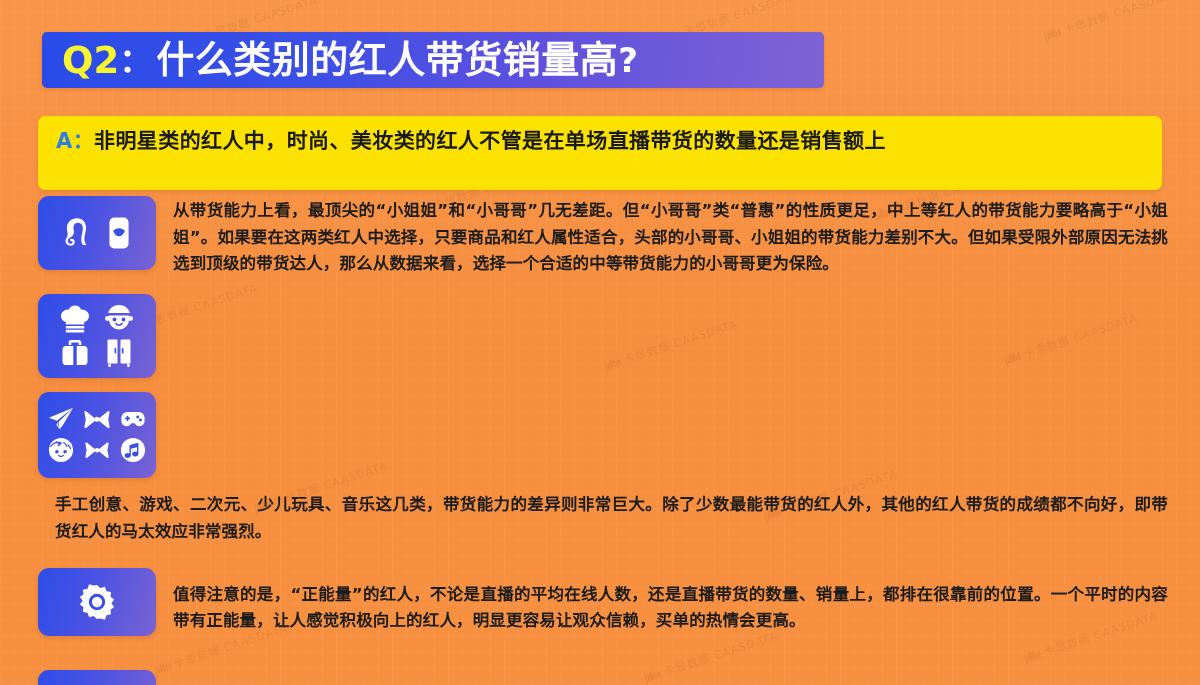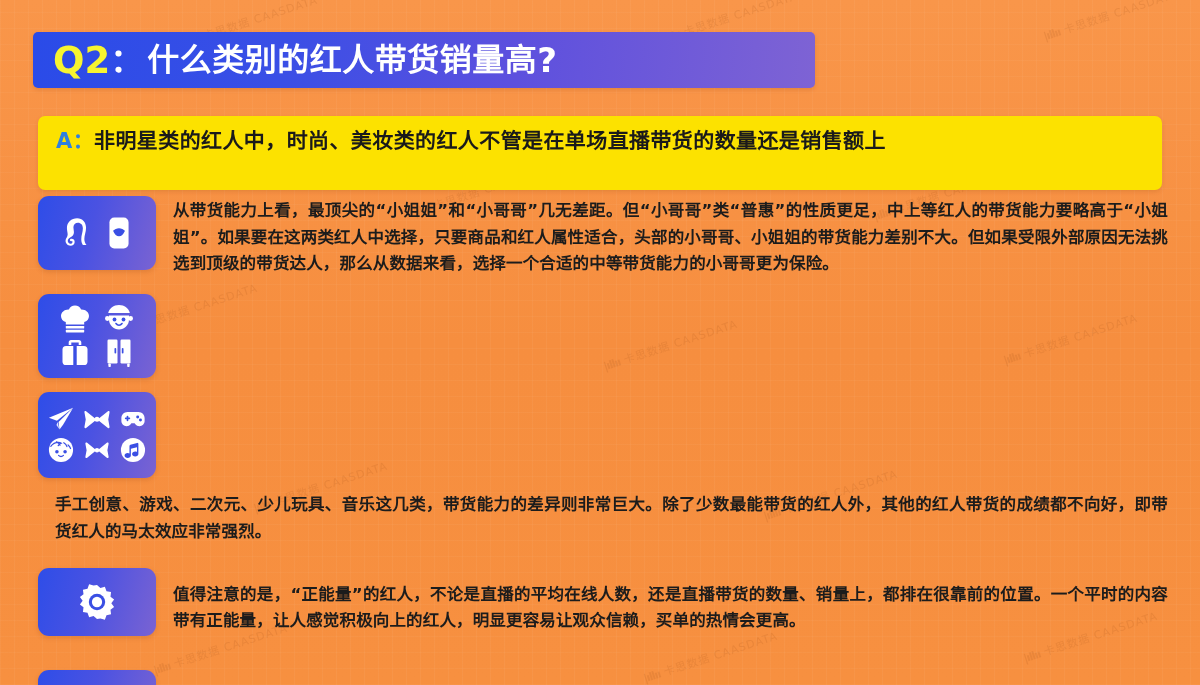--- a/index.html
+++ b/index.html
@@ -37,21 +37,21 @@
     font-family: "DejaVu Sans", "Liberation Sans", sans-serif;
   }
   .wm .bars {
     letter-spacing: -1px;
     font-weight: bold;
   }
 
   
   .title-bar {
     position: absolute;
-    left: 33px;
+    left: 42px;
     top: 32px;
     width: 782px;
     height: 56px;
     border-radius: 5px;
     background: linear-gradient(95deg, #2A4BE8 0%, #3A4FE6 32%, #5D50DE 62%, #7E63D4 100%);
     display: flex;
     align-items: center;
     padding: 0 18px 0 20px;
     box-sizing: border-box;
     box-shadow: 0 2px 4px rgba(120, 50, 10, 0.15);
@@ -65,21 +65,21 @@
   }
   .title-colon {
     color: #FFFFFF;
     font-size: 33px;
     font-weight: bold;
     line-height: 1;
     margin-right: 4px;
   }
   .title-main {
     color: #FFFFFF;
-    font-size: 32px;
+    font-size: 38px;
     font-weight: bold;
     line-height: 1;
     letter-spacing: 0.5px;
   }
   .title-qmark {
     color: #FFFFFF;
     font-size: 34px;
     font-weight: bold;
     line-height: 1;
   }

